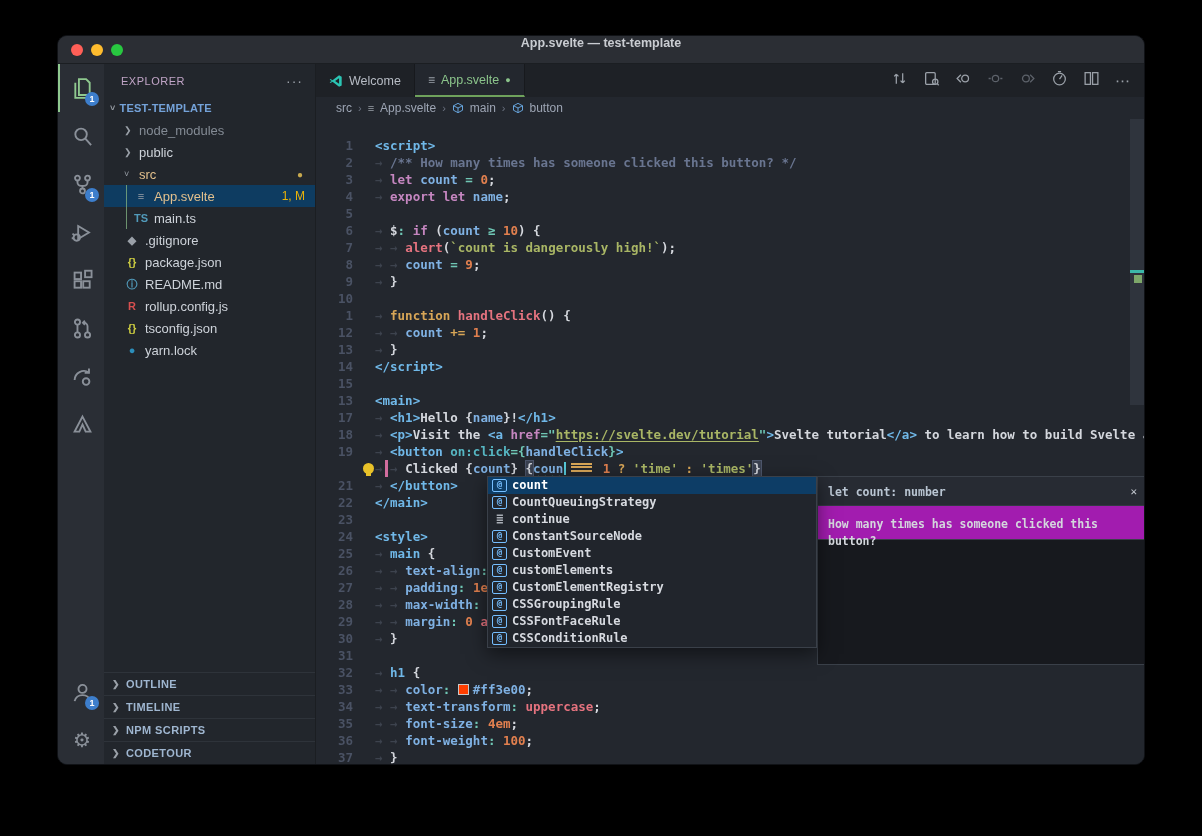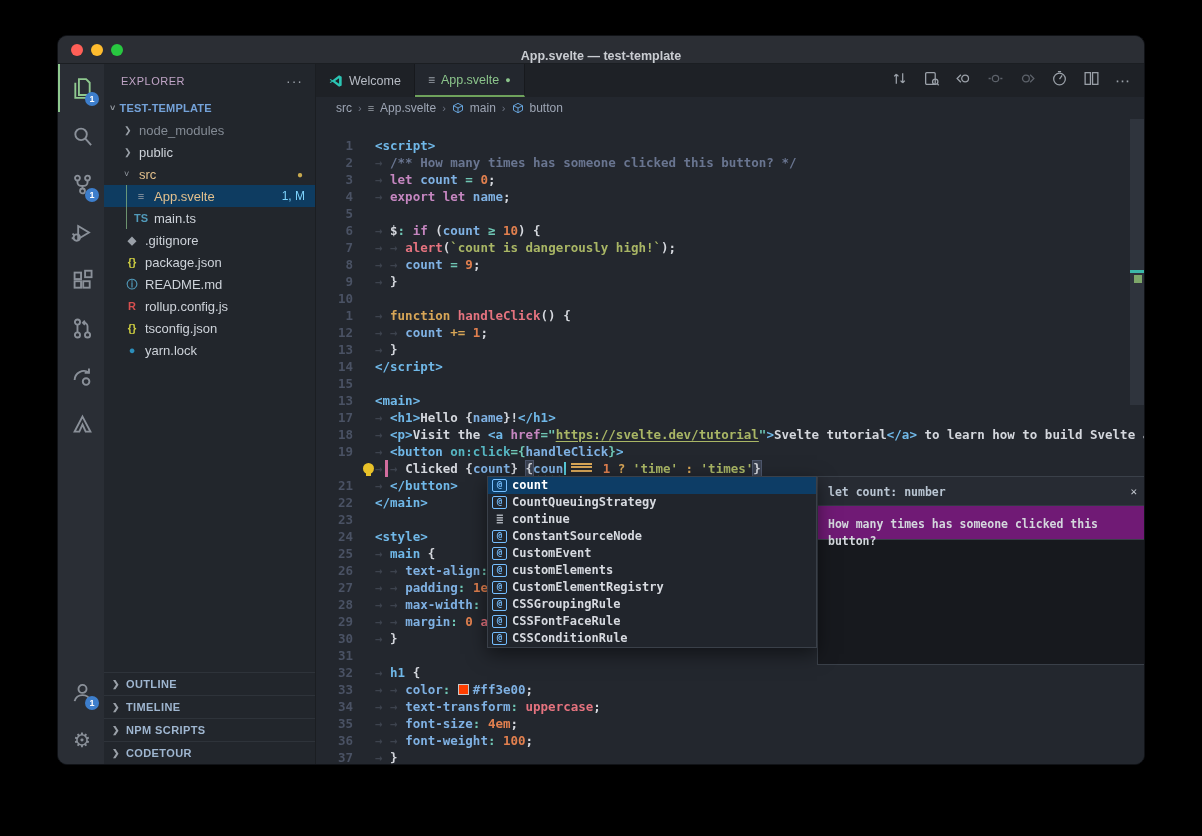--- a/index.html
+++ b/index.html
@@ -3,21 +3,21 @@
 <meta charset="utf-8">
 <style>
   html,body{margin:0;padding:0}
   body{width:1202px;height:836px;background:#000;position:relative;overflow:hidden;
        font-family:"Liberation Sans",sans-serif;-webkit-font-smoothing:antialiased}
   .window{position:absolute;left:57px;top:35px;width:1088px;height:730px;background:#23272e;
           border-radius:10px;overflow:hidden;box-shadow:0 25px 70px rgba(0,0,0,.75);
           display:flex;flex-direction:column;border:1px solid #101216;box-sizing:border-box}
   
   .titlebar{height:27px;background:#2b2e34;border-bottom:1px solid #1b1e22;flex:none;
-            display:flex;align-items:flex-end;justify-content:center;position:relative}
+            display:flex;align-items:flex-start;justify-content:center;position:relative}
   .lights{position:absolute;left:13px;top:8px;display:flex;gap:8px}
   .light{width:12px;height:12px;border-radius:50%}
   .title{font-size:12.5px;color:#c9ccd1;font-weight:700}
   
   .main{flex:1;display:flex;min-height:0}
   
   .activitybar{width:46px;background:#2a2e35;flex:none;display:flex;flex-direction:column;align-items:stretch}
   .act{height:48px;display:flex;align-items:center;justify-content:center;position:relative;
        border-left:2px solid transparent;box-sizing:border-box}
   .act svg{stroke:#8a9099;fill:none;stroke-width:1.3;width:23px;height:23px}
@@ -36,21 +36,21 @@
   .sb-more{color:#9aa0a8;font-size:14px;letter-spacing:1px}
   .sb-root{height:22px;flex:none;display:flex;align-items:center;gap:4px;padding-left:6px;
            font-size:11px;font-weight:700;color:#74a2d9;letter-spacing:.2px}
   .sb-root .chev{color:#9aa0a8;font-size:9px}
   .tree{position:relative;flex:none}
   .trow{height:22px;display:flex;align-items:center;gap:5px;padding-left:20px;white-space:nowrap;position:relative}
   .trow .chev{width:10px;color:#9aa0a8;font-size:9px;flex:none}
   .trow .fico{width:16px;flex:none;text-align:center;font-size:11px;font-weight:700}
   .trow.child{padding-left:29px}
   .trow.sel{background:#0e3c61}
-  .trow .fbadge{margin-left:auto;margin-right:10px;font-size:12px;color:#7dd3fc}
+  .trow .fbadge{margin-left:auto;margin-right:10px;font-size:12px;color:#eab308}
   .trow .dot{margin-left:auto;margin-right:12px;color:#c7a94f;font-size:10px}
   .guide{position:absolute;left:22px;width:1px;background:#7fae7f;opacity:.8}
   .sb-sections{margin-top:auto;flex:none}
   .srow{height:22px;border-top:1px solid #2e333a;display:flex;align-items:center;gap:6px;
         padding-left:8px;font-size:11px;font-weight:700;letter-spacing:.4px;color:#9fb6d0}
   .srow .chev{color:#9aa0a8;font-size:9px}
   
   .editorcol{flex:1;display:flex;flex-direction:column;min-width:0;background:#23272e}
   .tabbar{height:33px;background:#1e2126;flex:none;display:flex;align-items:stretch}
   .tab{display:flex;align-items:center;gap:6px;padding:0 13px;font-size:12.5px;
@@ -103,21 +103,21 @@
   .sg-ico.kw{border:none;color:#a8adb5;font-size:12px}
   .sg-ico.mod{border:none}
   .sg-ico svg{width:12px;height:12px;stroke:#c586c0;fill:none;stroke-width:1.1}
   
   .docs{position:absolute;left:501px;top:357px;width:329px;height:189px;background:#17191e;
         border:1px solid #3a4049;box-sizing:border-box;z-index:5}
   .docs-sig{height:29px;box-sizing:border-box;padding:7px 24px 0 10px;background:#272b33;
             border-bottom:1px solid #333944;font-family:"DejaVu Sans Mono",monospace;
             font-size:11.5px;color:#b9c5d2;position:relative}
   .docs-close{position:absolute;right:8px;top:6px;color:#c2c7cf;font-size:11px}
-  .docs-desc{height:34px;box-sizing:border-box;padding:10px 10px 0;background:#701a75;
+  .docs-desc{height:34px;box-sizing:border-box;padding:10px 10px 0;background:#a21caf;
              border-bottom:1px solid #3a4049;font-size:11.5px;color:#d4d7dd}
   
   .sb-slider{position:absolute;right:0;top:0;width:14px;height:286px;background:#3a404a;opacity:.55}
   .ovr-teal{position:absolute;right:0;top:151px;width:14px;height:3px;background:#3cb8a9}
   .ovr-green{position:absolute;right:2px;top:156px;width:8px;height:8px;background:#7da76a}
 </style>
 </head>
 <body>
 
 <div class="window">

